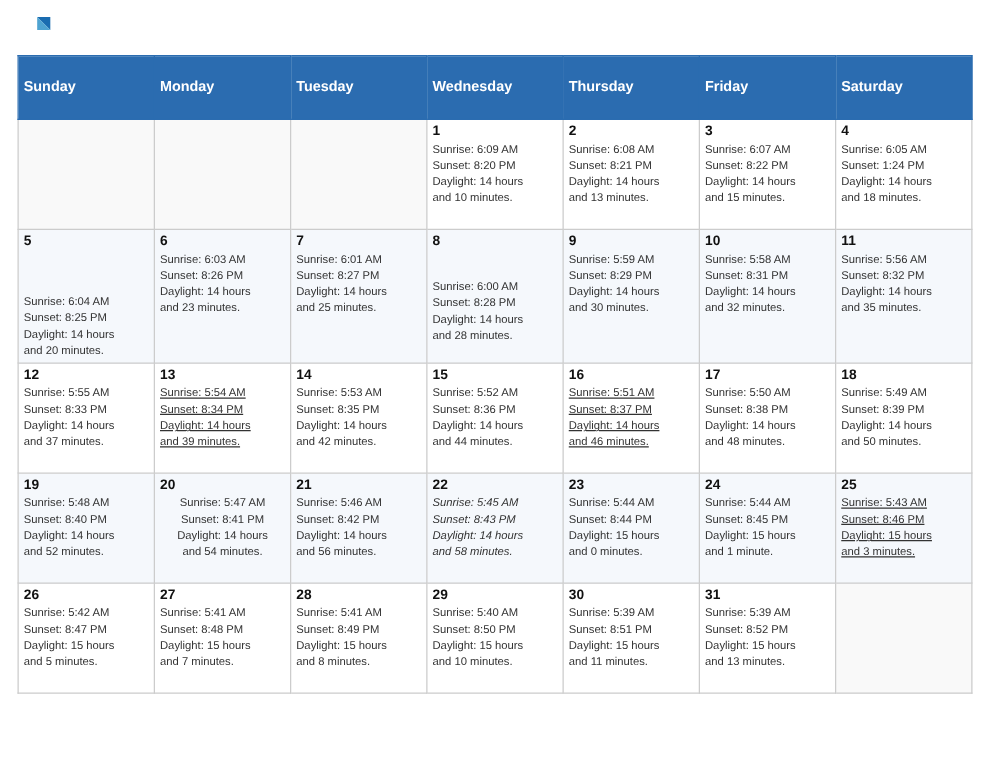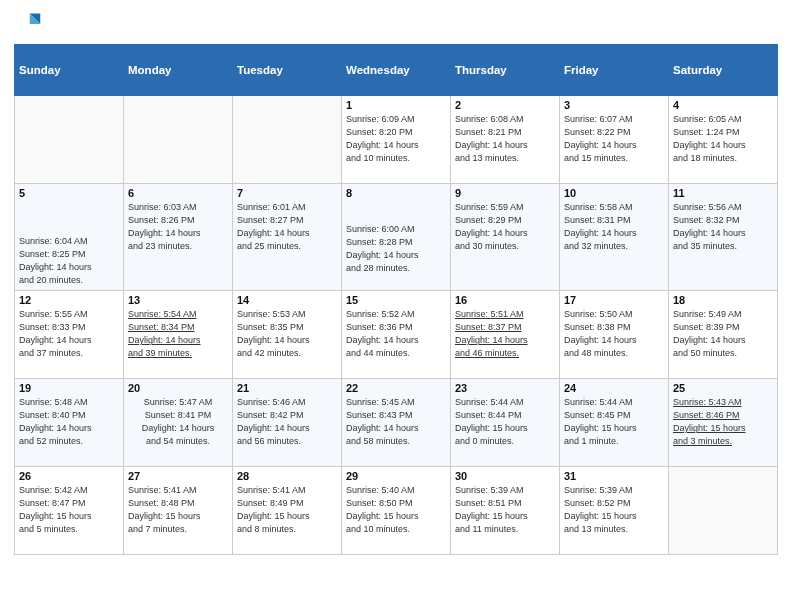--- a/index.html
+++ b/index.html
@@ -286,21 +286,21 @@
           </td>
           <td>
             <div class="day-number">21</div>
             <div class="day-info" style="white-space: pre-line;">Sunrise: 5:46 AM
 Sunset: 8:42 PM
 Daylight: 14 hours
 and 56 minutes.</div>
           </td>
           <td>
             <div class="day-number">22</div>
-            <div class="day-info" style="white-space: pre-line;">Sunrise: 5:45 AM
+            <div class="day-info" style="white-space: pre-line; font-style: italic;">Sunrise: 5:45 AM
 Sunset: 8:43 PM
 Daylight: 14 hours
 and 58 minutes.</div>
           </td>
           <td>
             <div class="day-number">23</div>
             <div class="day-info" style="white-space: pre-line;">Sunrise: 5:44 AM
 Sunset: 8:44 PM
 Daylight: 15 hours
 and 0 minutes.</div>

